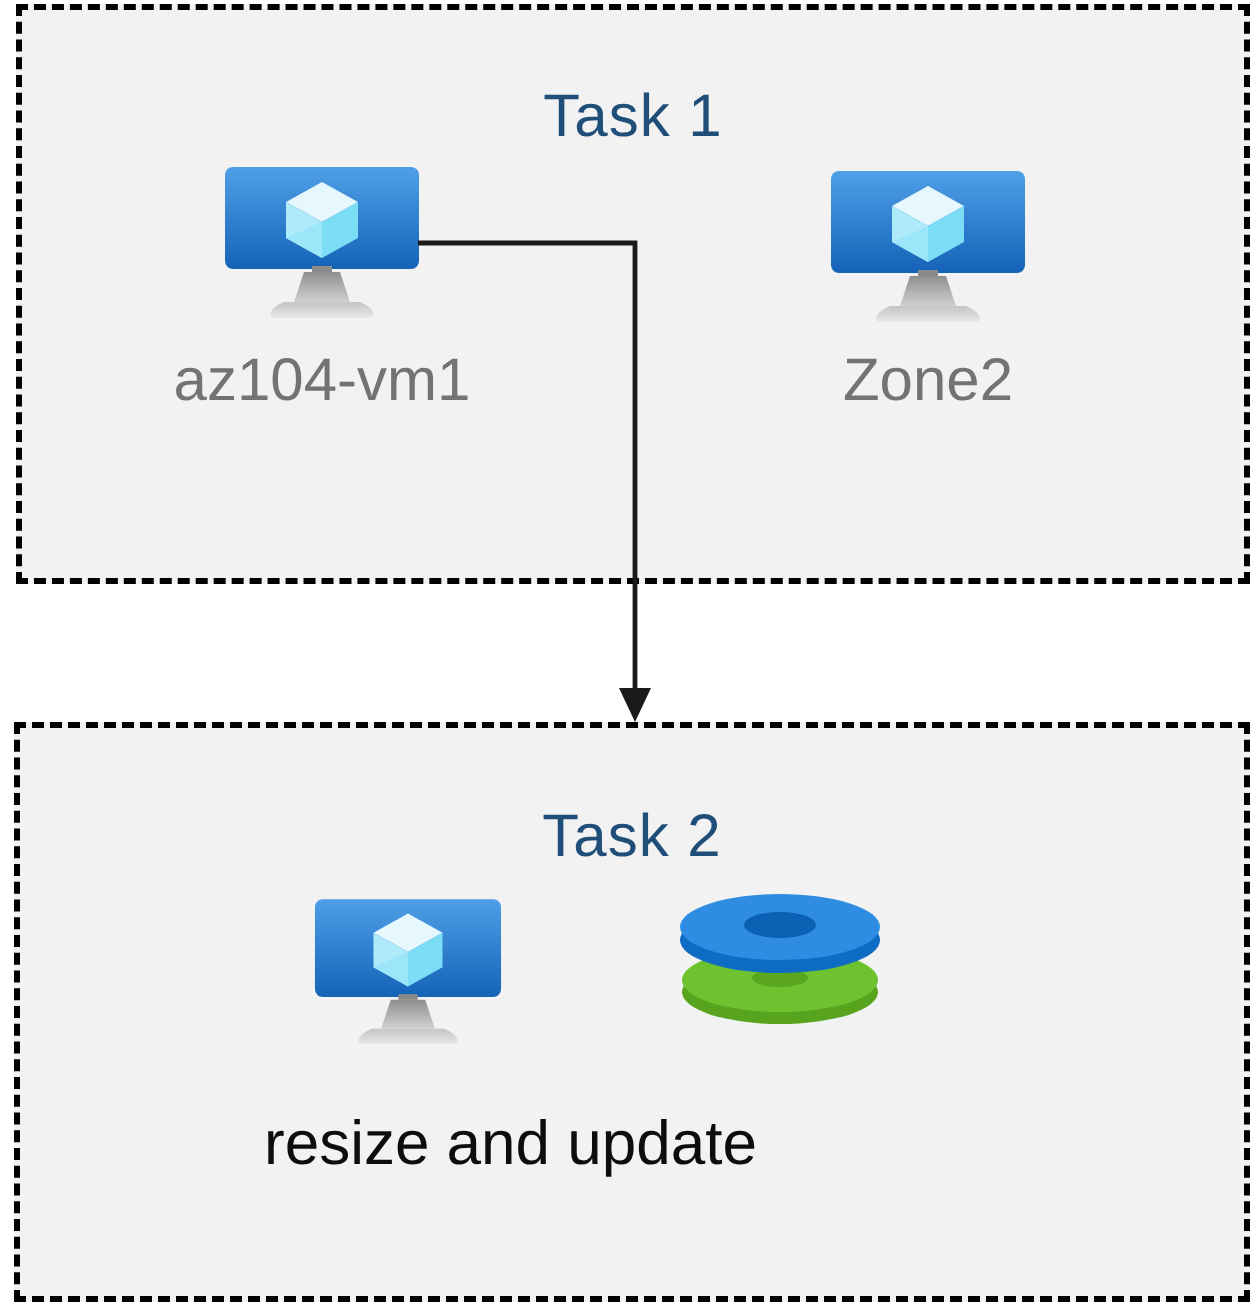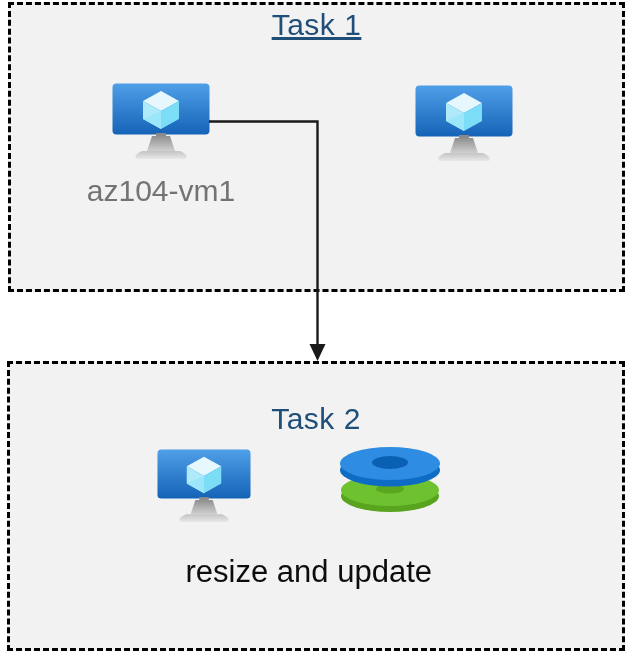--- a/index.html
+++ b/index.html
@@ -10,35 +10,35 @@
   .panel{
     position:absolute;box-sizing:border-box;
     background:#f2f2f2;border:3px dashed #000000;
   }
   #task1-box{left:8px;top:2px;width:617px;height:290px;}
   #task2-box{left:7px;top:361px;width:618px;height:290px;}
   .panel-title{
     position:absolute;text-align:center;
     font-size:30px;font-weight:400;color:#1f4e79;letter-spacing:0.5px;
   }
-  #task1-title{left:8px;width:617px;top:8px;text-decoration:underline;}
+  #task1-title{left:8px;width:617px;top:42px;}
   #task2-title{left:7px;width:618px;top:402px;}
   .vm-icon{position:absolute;}
   #vm1-icon{left:112px;top:83px;}
   #vm2-icon{left:415px;top:85px;}
   #task2-vm-icon{left:157px;top:449px;}
   #disks-icon{position:absolute;left:338px;top:447px;}
   .vm-label{
     position:absolute;width:190px;text-align:center;
     font-size:30px;line-height:36px;color:#737373;
   }
   #vm1-label{left:66px;top:173px;}
   #vm2-label{left:369px;top:173px;}
   #task2-caption{
-    position:absolute;left:132px;top:554px;width:300px;text-align:right;
+    position:absolute;left:132px;top:554px;width:300px;text-align:left;
     font-size:31px;color:#0d0d0d;
   }
   #connector-svg{position:absolute;left:0;top:0;pointer-events:none;}
   .hidden-defs{position:absolute;width:0;height:0;}
 </style>
 </head>
 <body>
 
 <svg class="hidden-defs" aria-hidden="true">
   <defs>
@@ -79,20 +79,21 @@
   <polygon points="31,36 49,46 49,28" fill="#9ce6f9"></polygon>
   <rect x="44" y="50" width="10" height="3" fill="#8a8a8a"></rect>
   <path d="M40,53 h18 l5,15 h-28 z" fill="url(#gStand)"></path>
   <path d="M30,68 h38 q9,4 6,8 h-50 q-3,-4 6,-8 z" fill="url(#gBase)"></path>
 </svg>
 
 <div class="vm-label" id="vm1-label">
   <div>az104-vm1</div>
 </div>
 <div class="vm-label" id="vm2-label">
+  <div>Zone2</div>
 </div>
 
 <div class="panel" id="task2-box"></div>
 <div class="panel-title" id="task2-title">Task 2</div>
 
 <svg class="vm-icon" id="task2-vm-icon" width="94" height="75" viewBox="0 0 98 78">
   <rect x="0.5" y="0.5" width="97" height="51" rx="4" fill="url(#gScr)"></rect>
   <polygon points="49,8 67,18 49,28 31,18" fill="#e6f8fe"></polygon>
   <polygon points="31,18 49,28 49,46 31,36" fill="#aeeafa"></polygon>
   <polygon points="67,18 49,28 49,46 67,36" fill="#7cdef6"></polygon>

